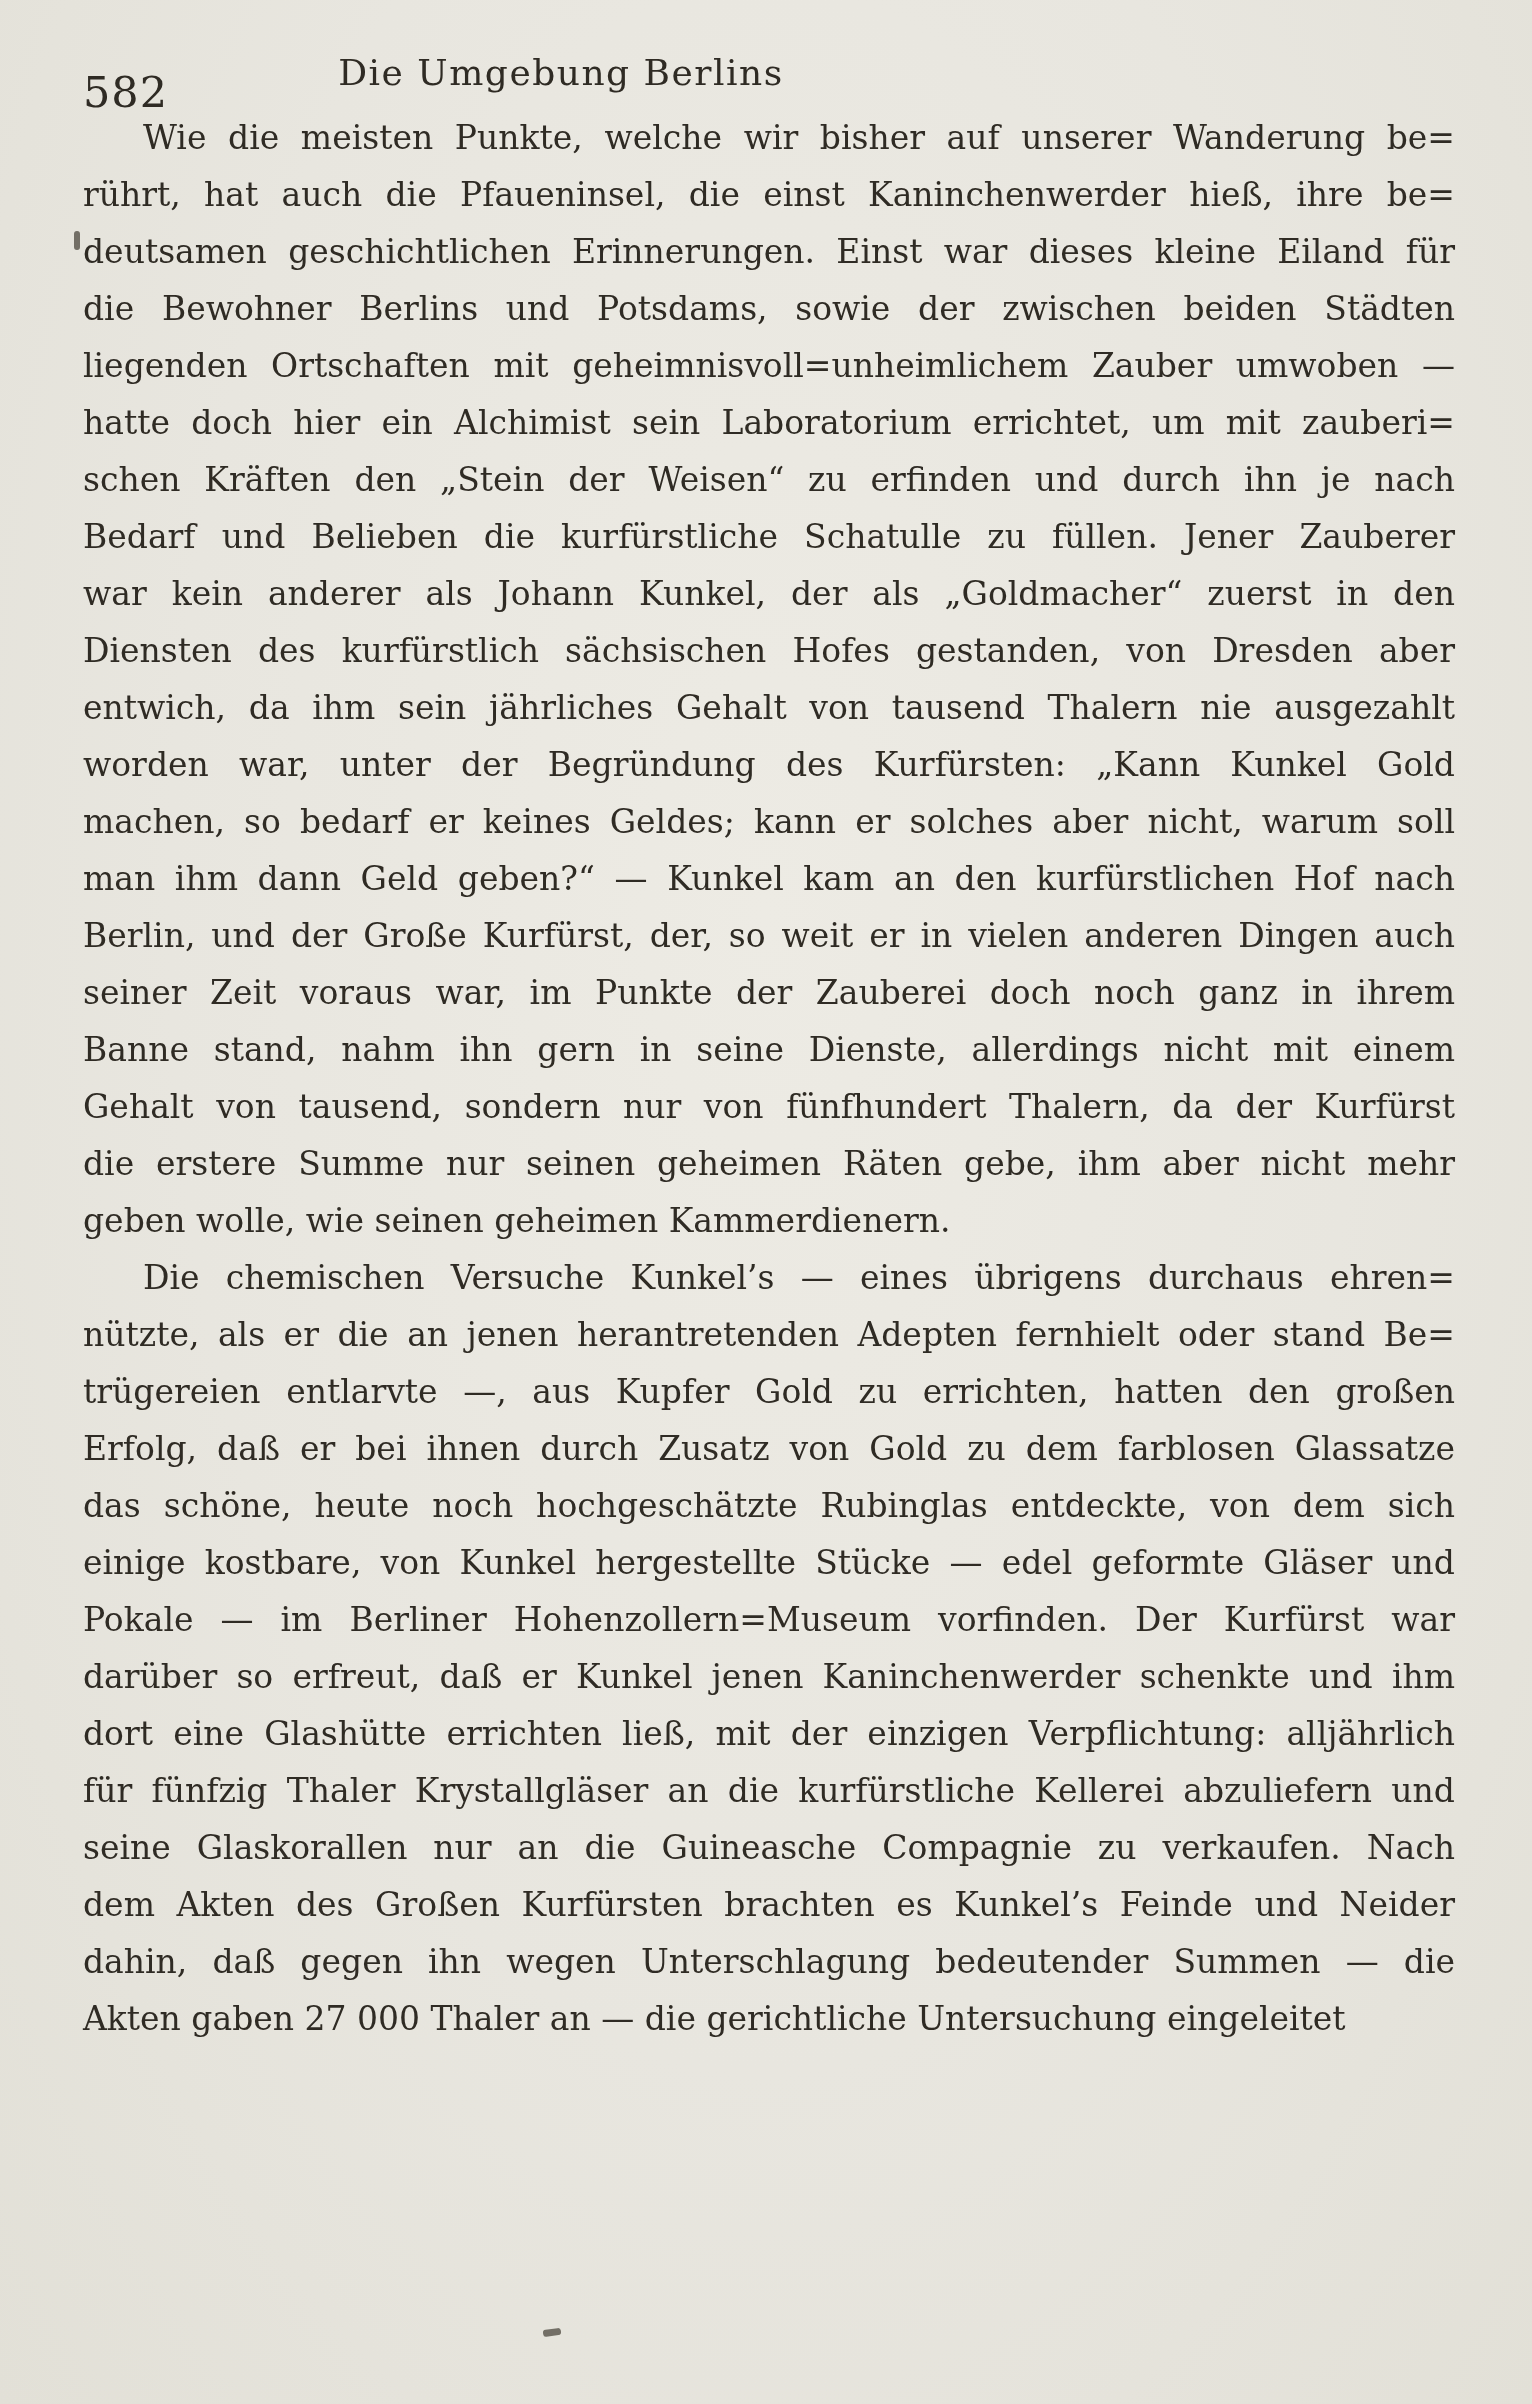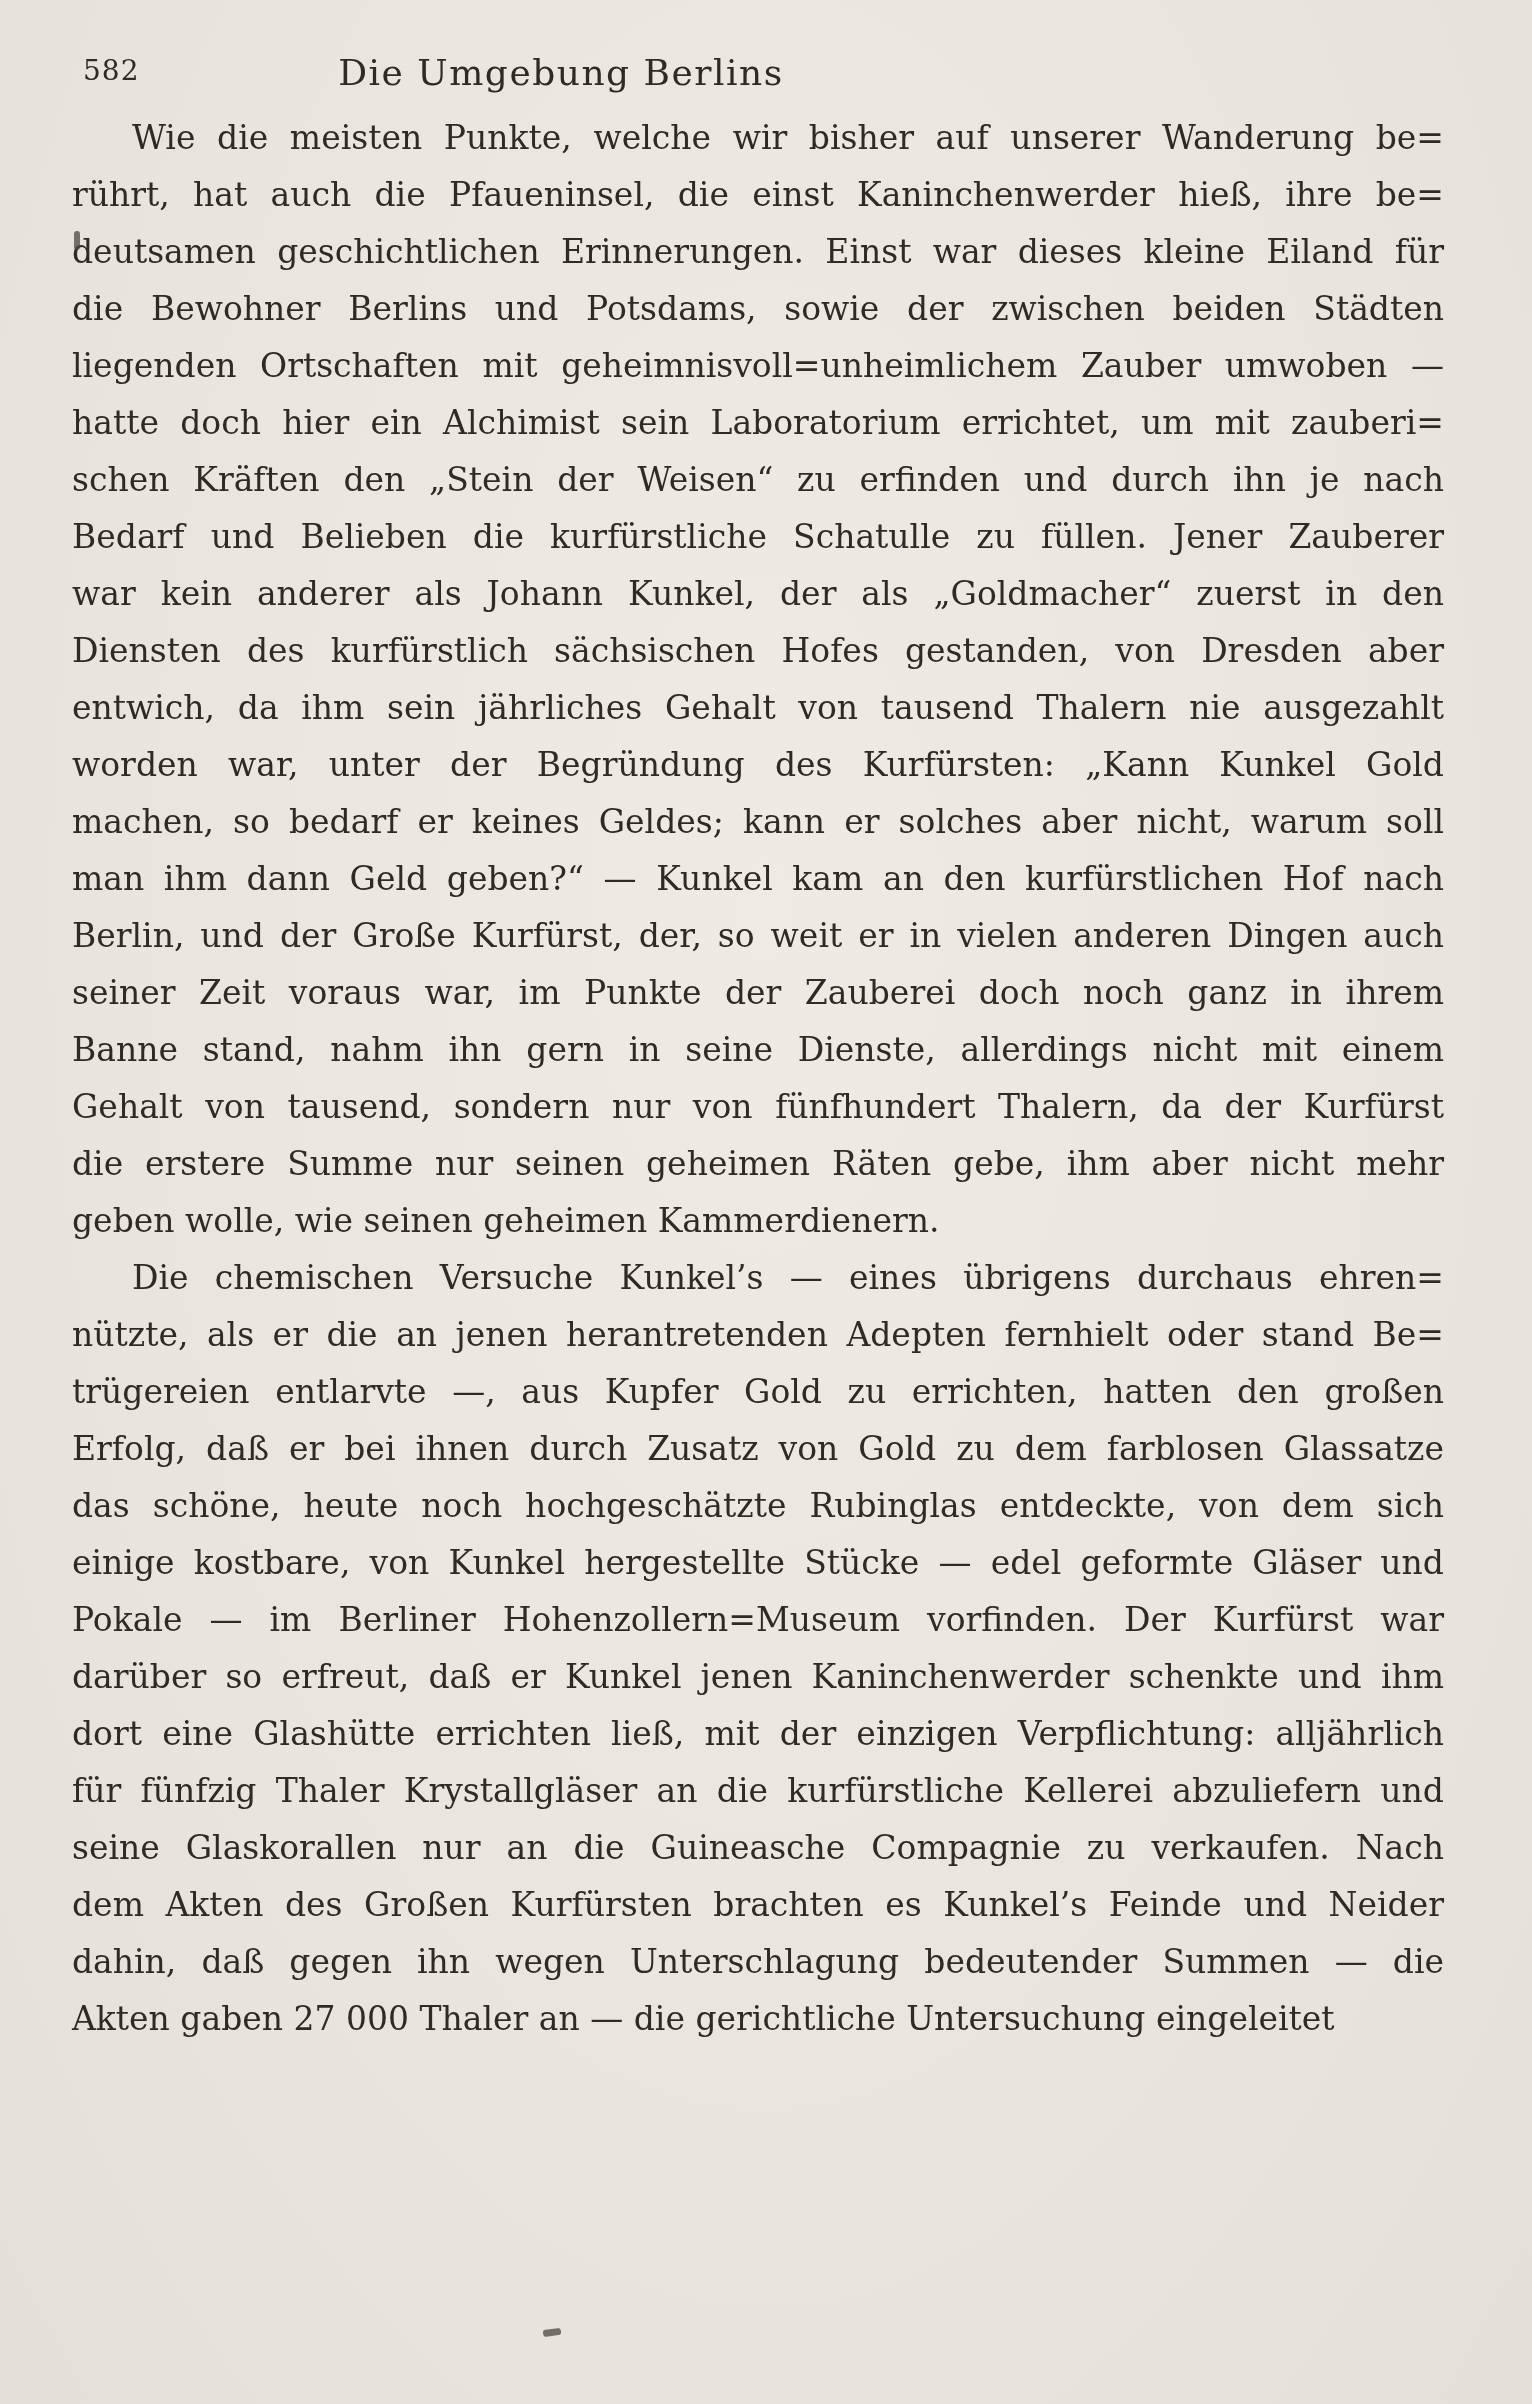--- a/index.html
+++ b/index.html
@@ -20,37 +20,37 @@
   .running-head {
     position: absolute;
     top: 52px;
     left: 0;
     right: 0;
     height: 45px;
   }
   .page-number {
     position: absolute;
     left: 83px;
-    top: 2px;
-    font-size: 28px;
+    top: 15px;
+    font-size: 43px;
     letter-spacing: 1px;
   }
   .header-title {
     position: absolute;
     left: 561px;
     top: 0;
     transform: translateX(-50%);
     font-size: 36px;
     letter-spacing: 1.5px;
     white-space: nowrap;
   }
   .text-block {
     position: absolute;
     top: 109px;
-    left: 72px;
+    left: 83px;
     width: 1372px;
   }
   .paragraph {
     margin: 0;
   }
   .line {
     height: 57px;
     line-height: 57px;
     font-size: 33px;
     text-align: justify;

